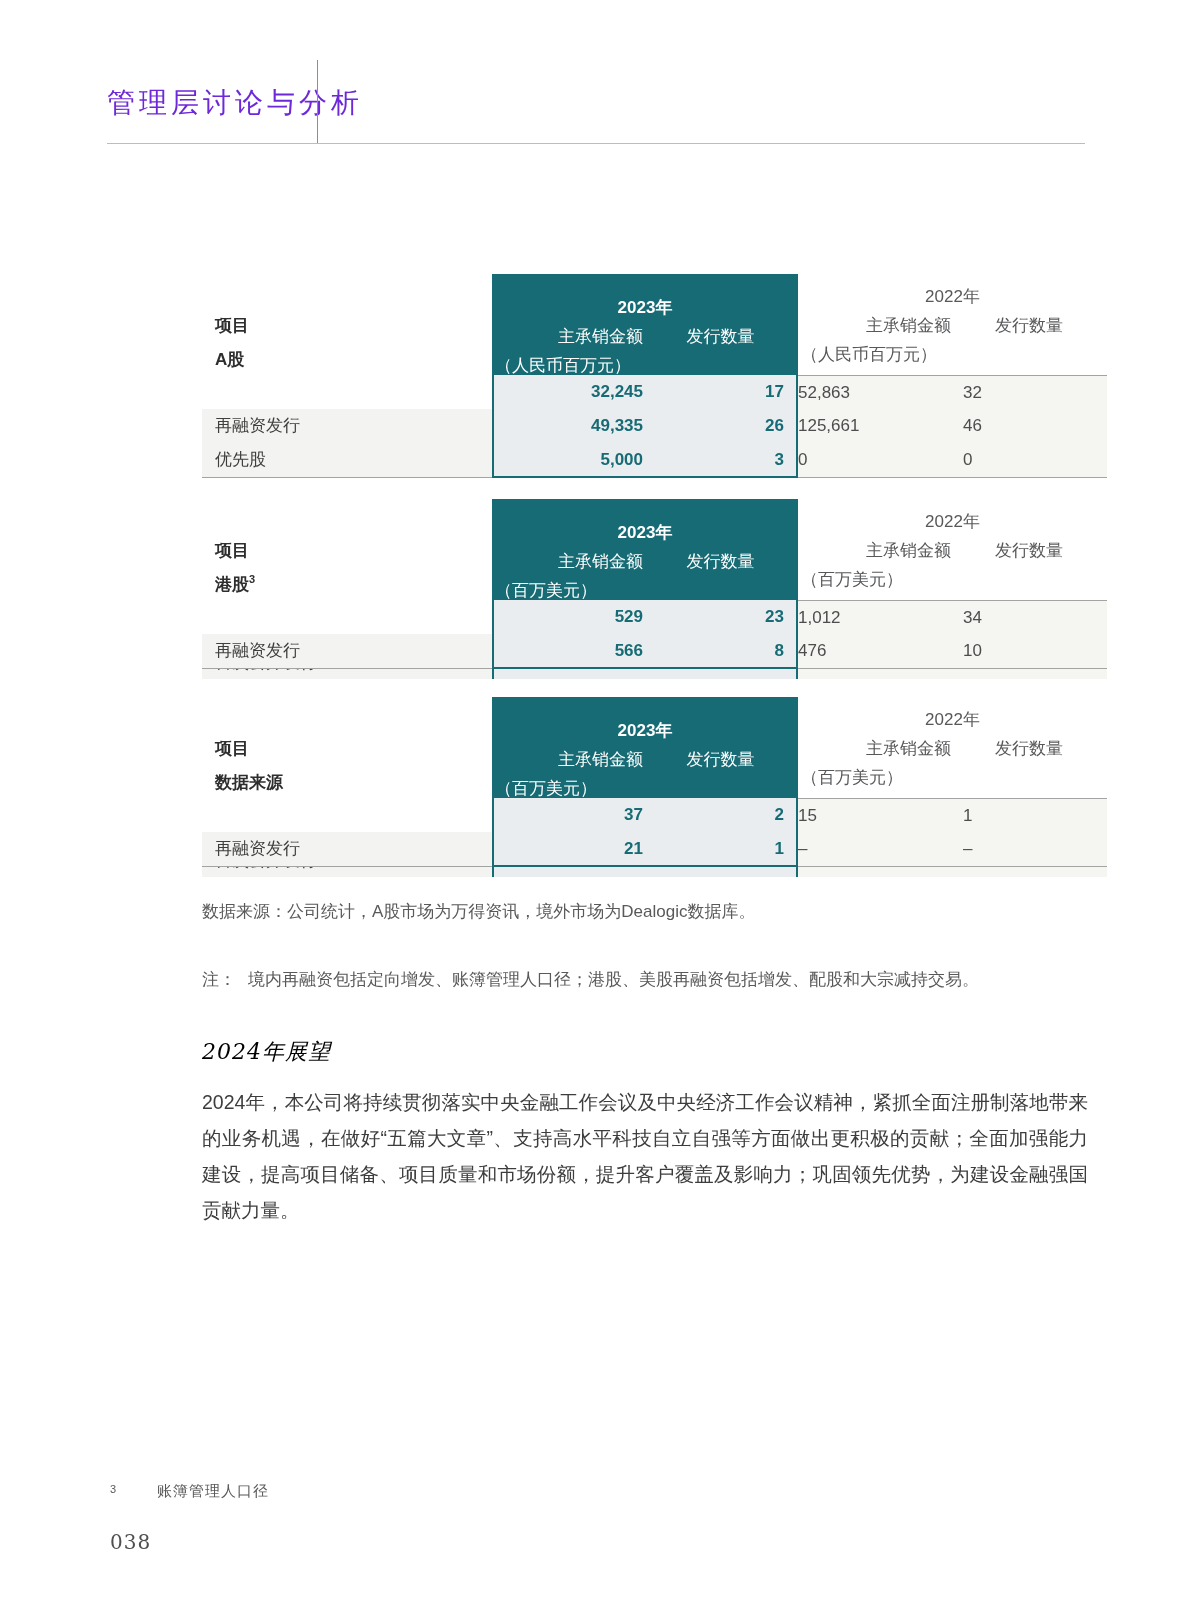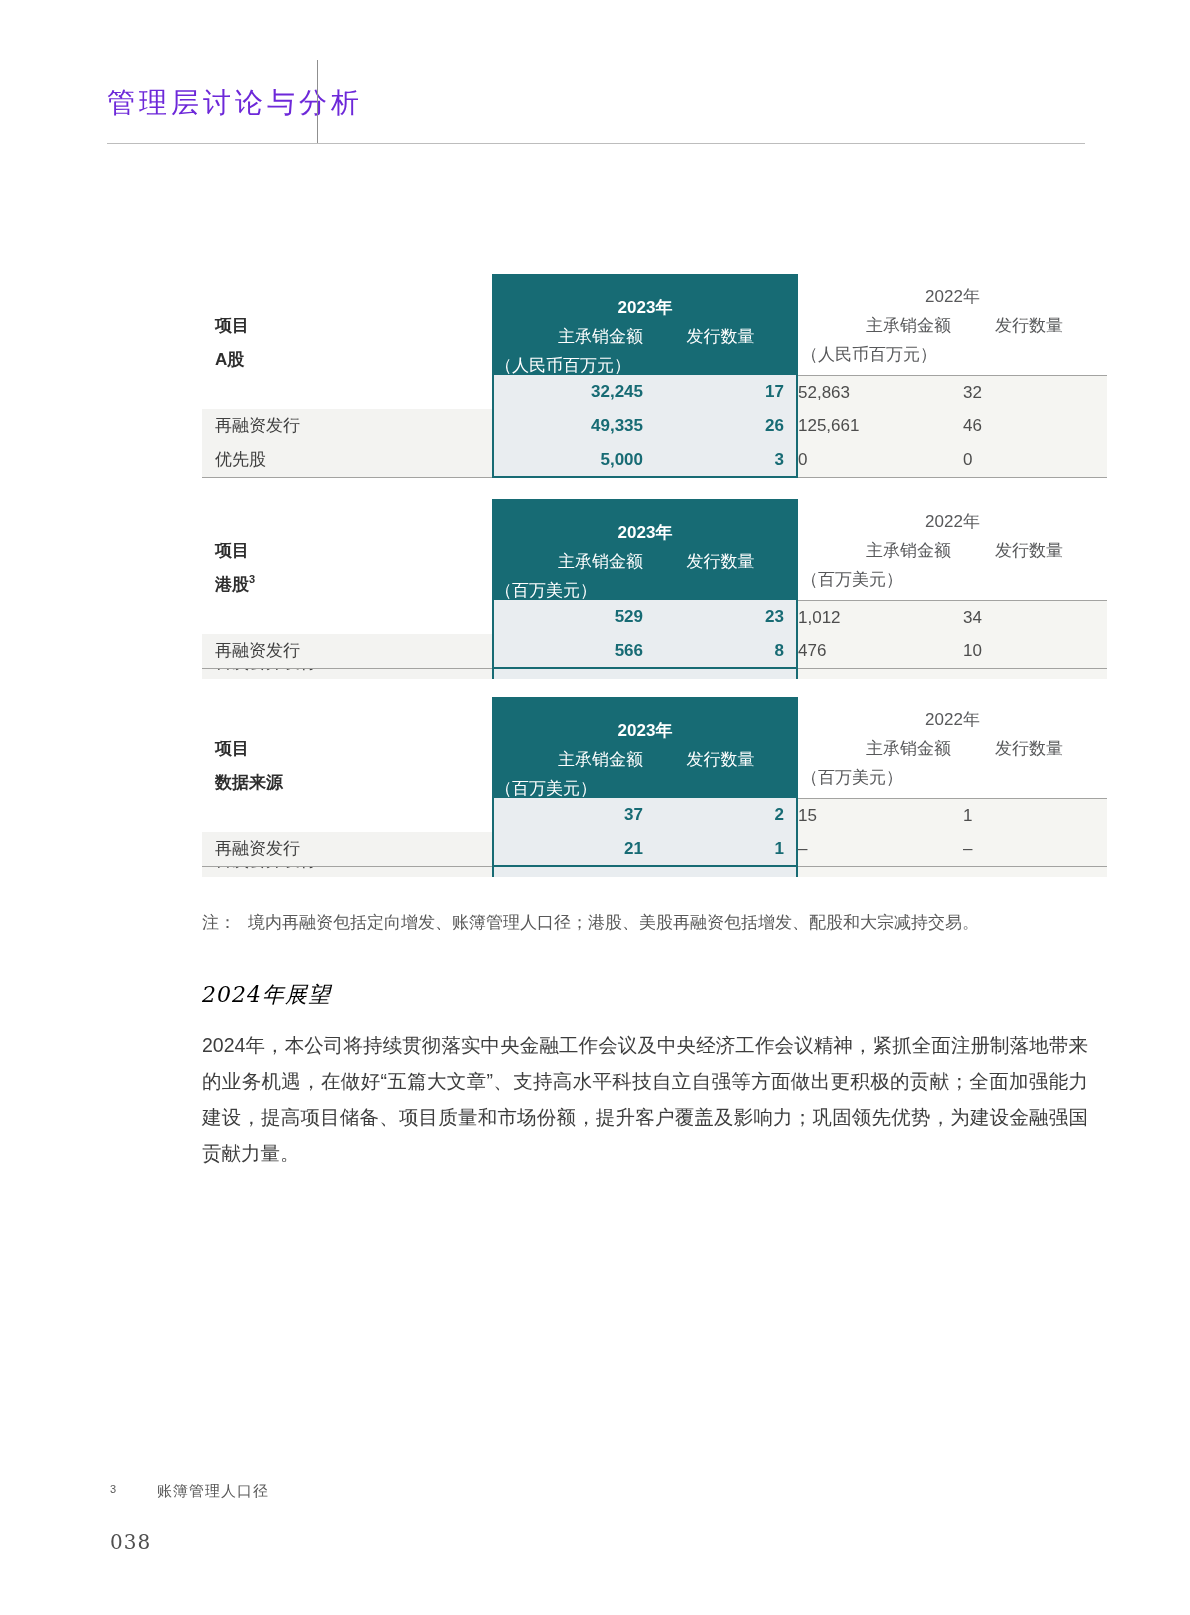--- a/index.html
+++ b/index.html
@@ -211,20 +211,21 @@
     <div class="td-label">再融资发行</div>
     <div class="a23">21</div>
     <div class="c23">1</div>
     <div class="a22">–</div>
     <div class="c22">–</div>
   </div>
 </div>
   </div>
 </div>
 
+    <div class="source-note">数据来源：公司统计，A股市场为万得资讯，境外市场为Dealogic数据库。</div>
 
     <div class="note-line">
       <span class="note-label">注：</span>
       <span class="note-text">境内再融资包括定向增发、账簿管理人口径；港股、美股再融资包括增发、配股和大宗减持交易。</span>
     </div>
 
     <div class="outlook-heading">2024年展望</div>
     <div class="outlook-para">2024年，本公司将持续贯彻落实中央金融工作会议及中央经济工作会议精神，紧抓全面注册制落地带来的业务机遇，在做好“五篇大文章”、支持高水平科技自立自强等方面做出更积极的贡献；全面加强能力建设，提高项目储备、项目质量和市场份额，提升客户覆盖及影响力；巩固领先优势，为建设金融强国贡献力量。</div>
   </div>
 

